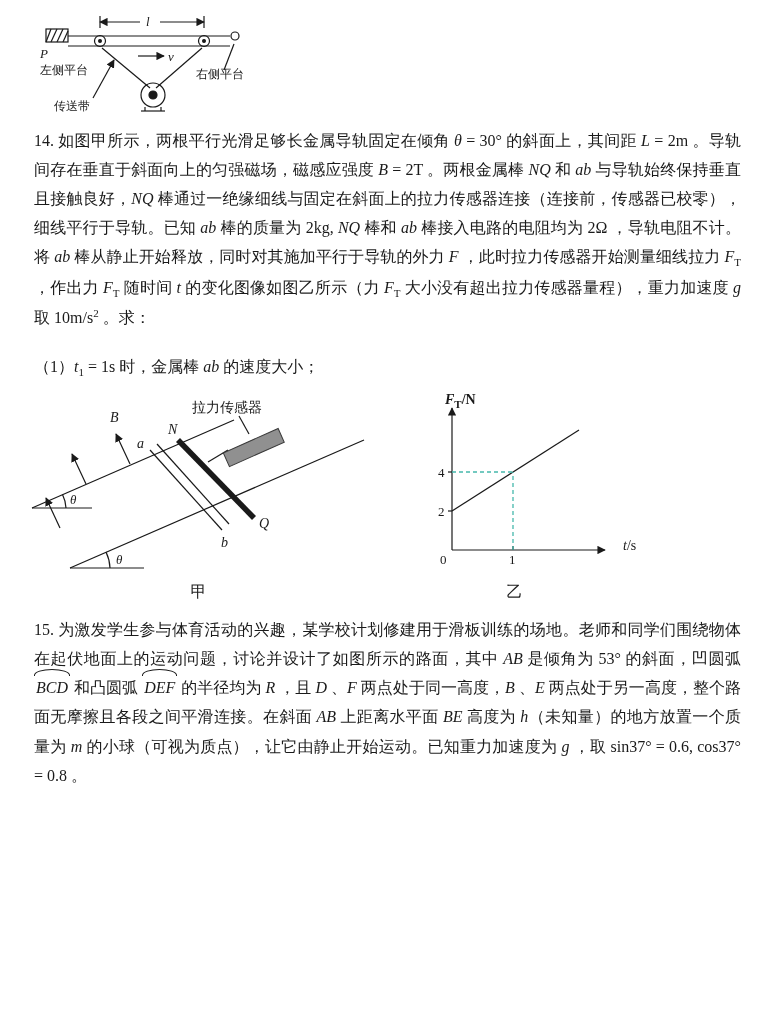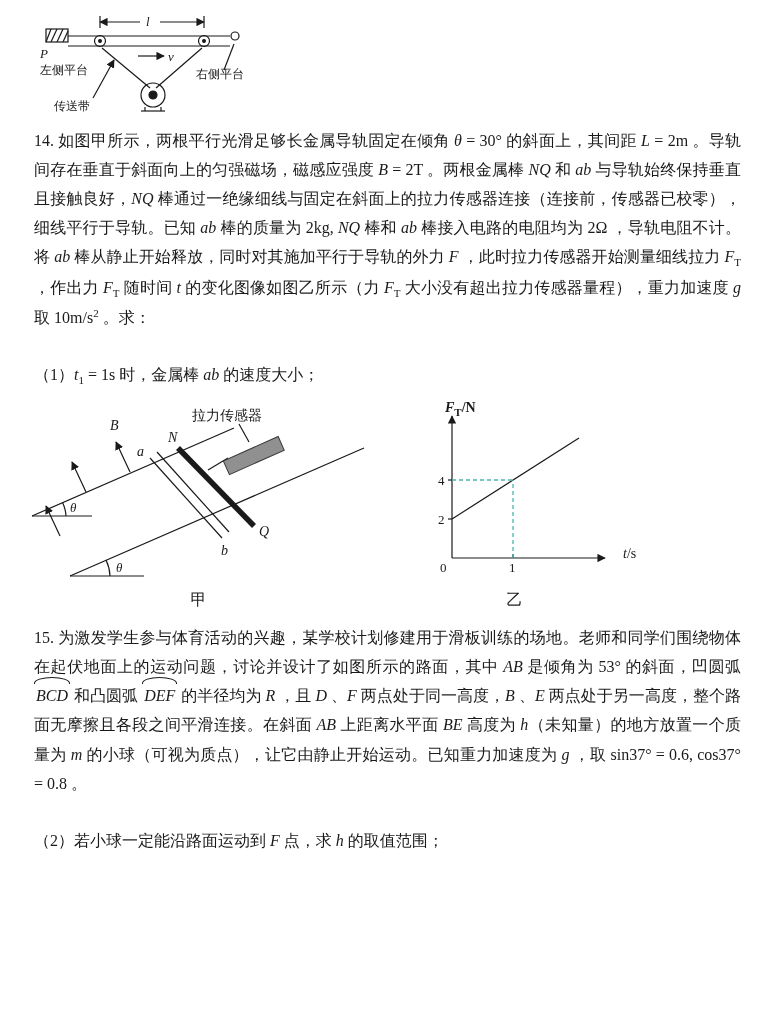--- a/index.html
+++ b/index.html
@@ -4,21 +4,21 @@
 <style>
   * { margin:0; padding:0; box-sizing:border-box; }
   html,body { background:#ffffff; }
   body {
     width:771px; height:1020px;
     font-family:"Liberation Serif","DejaVu Serif",serif;
     color:#1a1a1a;
   }
   .page { width:771px; height:1020px; padding:10px 30px 0 34px; overflow:hidden; background:#fff; }
   .para { font-size:16px; line-height:1.82; text-align:justify; }
-  .item { font-size:16px; line-height:1.6; margin-top:30px; }
+  .item { font-size:16px; line-height:1.6; margin-top:22px; }
   i { font-style:italic; font-family:"Liberation Serif","DejaVu Serif",serif; }
   sub { font-size:11px; }
   sup { font-size:11px; }
   .arc { position:relative; display:inline-block; padding:0 2px; }
   .arc::before {
     content:""; position:absolute; left:0; right:0; top:-4px; height:6px;
     border:1px solid #1a1a1a; border-bottom:none;
     border-radius:100% 100% 0 0 / 180% 180% 0 0;
   }
   .belt-fig { margin:2px 0 6px 4px; }
@@ -151,15 +151,14 @@
         </g>
       </svg>
       <div class="axis-label" style="left:38px; top:-6px;font-weight:bold;"><i>F</i><sub>T</sub>/N</div>
       <div class="axis-label" style="left:216px; top:140px;"><i>t</i>/s</div>
       <div class="caption">乙</div>
     </div>
 
   </div>
 
   <p class="para p15">15. 为激发学生参与体育活动的兴趣，某学校计划修建用于滑板训练的场地。老师和同学们围绕物体在起伏地面上的运动问题，讨论并设计了如图所示的路面，其中 <i>AB</i> 是倾角为 53° 的斜面，凹圆弧 <span class="arc"><i>BCD</i></span> 和凸圆弧 <span class="arc"><i>DEF</i></span> 的半径均为 <i>R</i> ，且 <i>D</i> 、<i>F</i> 两点处于同一高度，<i>B</i> 、<i>E</i> 两点处于另一高度，整个路面无摩擦且各段之间平滑连接。在斜面 <i>AB</i> 上距离水平面 <i>BE</i> 高度为 <i>h</i>（未知量）的地方放置一个质量为 <i>m</i> 的小球（可视为质点），让它由静止开始运动。已知重力加速度为 <i>g</i> ，取 sin37° = 0.6, cos37° = 0.8 。</p>
-  <p class="item">（2）若小球一定能沿路面运动到 <i>F</i> 点，求 <i>h</i> 的取值范围；</p>
 
 </div>
 
 </body></html>

